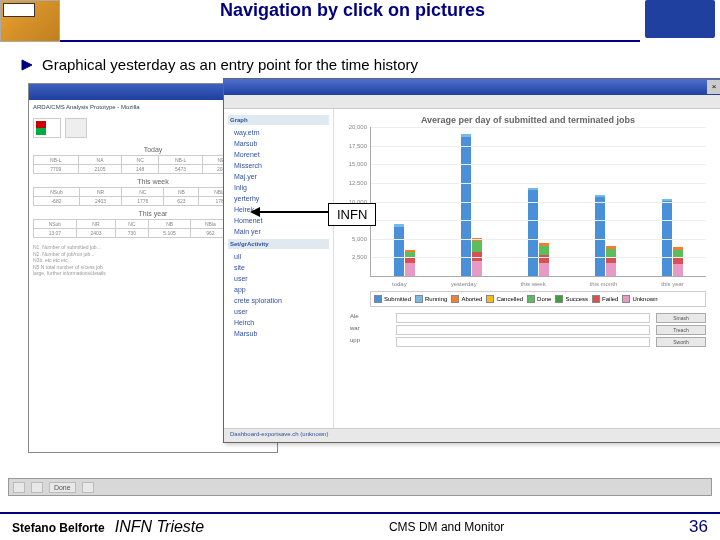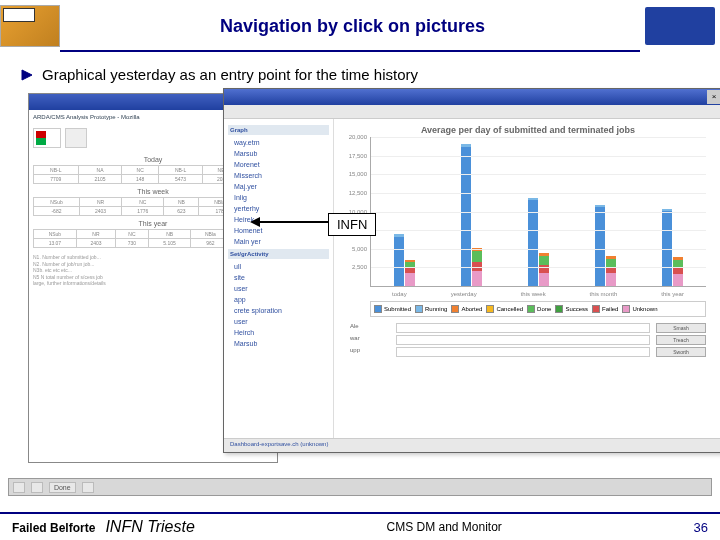--- a/index.html
+++ b/index.html
@@ -1,18 +1,18 @@
 <!DOCTYPE html>
 <html><head>
 <meta charset="utf-8">
 <style>
   * { box-sizing: border-box; margin: 0; padding: 0; }
   body { width: 720px; height: 540px; font-family: Arial, sans-serif; background: #fff; position: relative; overflow: hidden; }
   
-  .header { height: 52px; width: 100%; position: relative; display: flex; align-items: center; }
+  .header { height: 42px; width: 100%; position: relative; display: flex; align-items: flex-start; }
   .logo-left { width: 60px; height: 42px; background: linear-gradient(135deg, #e8a030 0%, #c08020 100%); position: relative; border: 1px solid #aaa; }
   .logo-left::before { content: ""; position: absolute; top: 2px; left: 2px; width: 30px; height: 12px; background: #fff; border: 1px solid #333; }
   .title { flex: 1; text-align: center; font-size: 18px; font-weight: bold; color: #000080; }
   .header-line { position: absolute; bottom: 0; left: 60px; right: 80px; height: 2px; background: #000080; }
   .logo-right { width: 70px; height: 38px; background: #2040a0; margin-right: 5px; border-radius: 2px; }
   
   .content { padding: 12px 20px 0 20px; }
   .bullet-line { font-size: 15px; margin: 2px 0; display: flex; align-items: center; }
   .bullet-icon { width: 14px; height: 14px; margin-right: 8px; display: inline-block; }
   .bullet-icon svg { width: 14px; height: 14px; }
@@ -91,21 +91,21 @@
   
   .footer {
     position: absolute; bottom: 0; left: 0; right: 0; height: 28px;
     border-top: 2px solid #000080; display: flex; align-items: center;
     padding: 0 12px; font-size: 12px;
   }
   .footer-left { color: #000; }
   .footer-left .name { font-weight: bold; }
   .footer-left .inst { font-style: italic; font-size: 16px; }
   .footer-center { flex: 1; text-align: center; color: #000; }
-  .footer-right { color: #000080; font-size: 13px; }
+  .footer-right { color: #000080; font-size: 17px; }
 </style>
 </head>
 <body>
 
 <div class="header">
   <div class="logo-left"></div>
   <div class="title">Navigation by click on pictures</div>
   <div class="header-line"></div>
   <div class="logo-right"></div>
 </div>
@@ -384,19 +384,19 @@
 
 <div class="taskbar" id="taskbar">
     <div class="tb-item">&nbsp;</div>
     <div class="tb-item">&nbsp;</div>
     <div class="tb-item">Done</div>
     <div class="tb-item">&nbsp;</div>
   </div>
 
 <div class="footer">
   <div class="footer-left">
-    <span class="name">Failed Belforte</span>
+    <span class="name">Stefano Belforte</span>
     &nbsp;
     <span class="inst">INFN Trieste</span>
   </div>
   <div class="footer-center">CMS DM and Monitor</div>
   <div class="footer-right">36</div>
 </div>
 
 </body></html>

